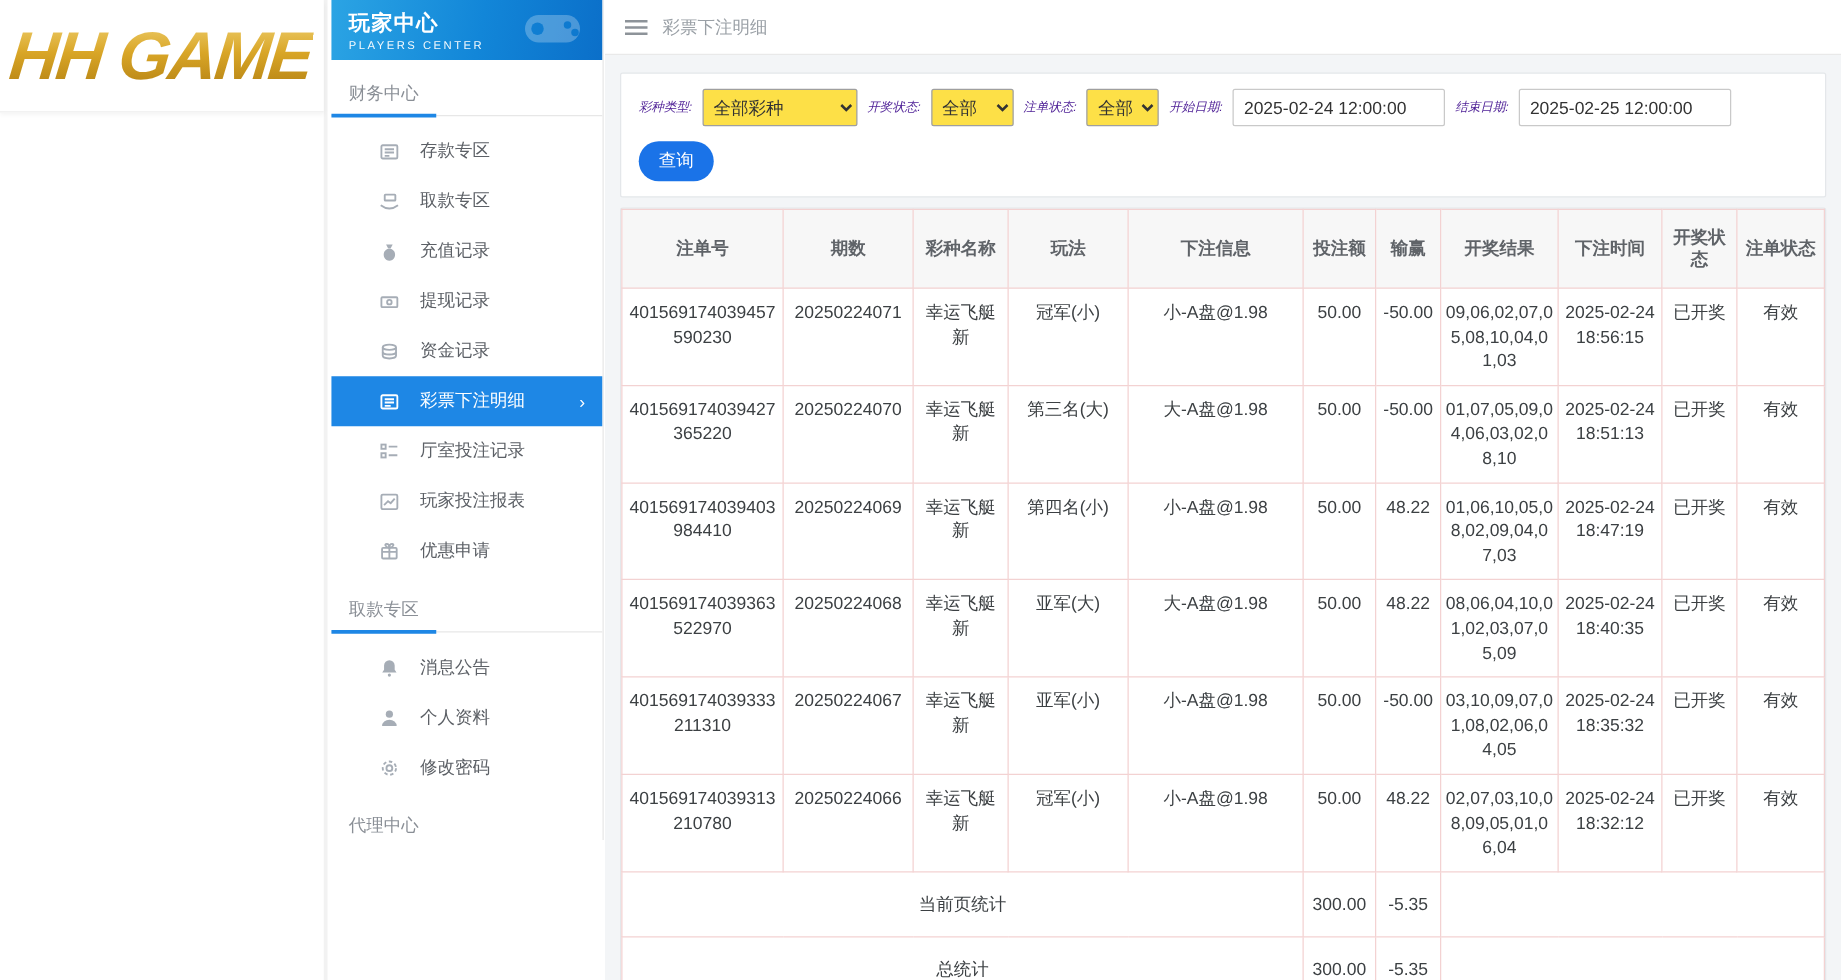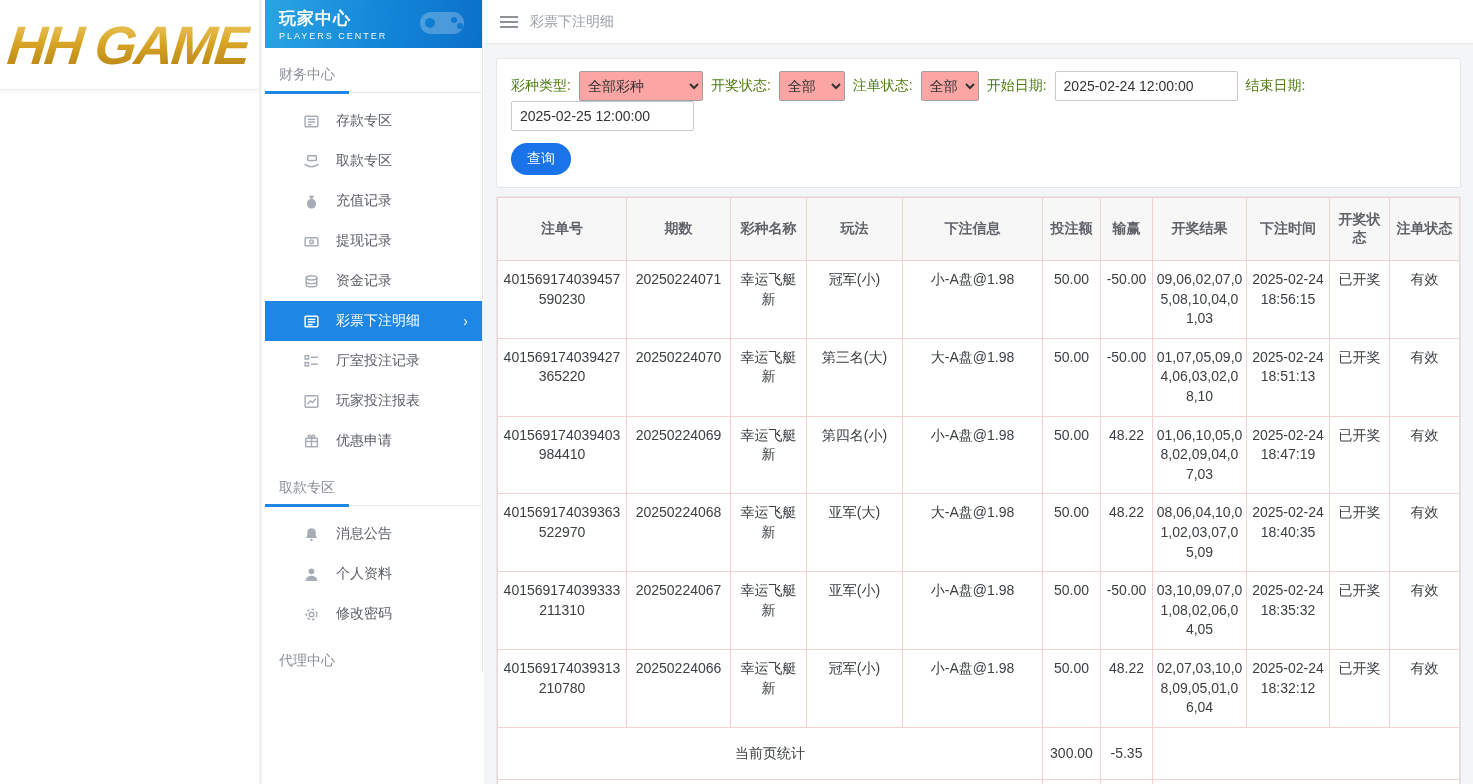--- a/index.html
+++ b/index.html
@@ -28,27 +28,27 @@
   
   .main { position:absolute; left:484px; top:0; width:989px; height:784px; background:#f3f5f7; }
   .topbar { height:44px; background:#fff; border-bottom:1px solid #e9e9e9; display:flex; align-items:center; padding-left:16px; }
   .burger { width:18px; margin-right:12px; cursor:pointer; }
   .burger div { height:2px; background:#8d9399; margin:3px 0; }
   .topbar-title { font-size:14px; color:#9aa0a6; }
 
   .card { background:#fff; border:1px solid #e4e7ea; border-radius:2px; margin:0 12px; }
   .filter-card { margin-top:14px; padding:12px 14px 12px 14px; }
   .filter-row { display:flex; align-items:center; flex-wrap:wrap; }
-  .f-label { font-size:14px; color:#4d7c0f; margin-right:4px; }
+  .f-label { font-size:10px; color:#4c1d95; margin-right:4px;font-style:italic; }
   .filter-row > * { margin-right:8px; }
-  select { height:30px; font-size:14px; color:#333; border:1px solid #9f9f9f; border-radius:2px; background:#fca5a5; padding:0 4px; font-family:inherit; }
+  select { height:30px; font-size:14px; color:#333; border:1px solid #9f9f9f; border-radius:2px; background:#fde047; padding:0 4px; font-family:inherit; }
   .sel-lottery { width:124px; }
   .sel-draw { width:66px; }
   .sel-bet { width:58px; }
-  input.date { height:30px; width:183px; font-size:14px; color:#333; border:1px solid #c9c9c9; border-radius:2px; padding:0 8px; font-family:inherit; }
+  input.date { height:30px; width:170px; font-size:14px; color:#333; border:1px solid #c9c9c9; border-radius:2px; padding:0 8px; font-family:inherit; }
   .btn-query { margin-top:12px; background:#1a73e8; color:#fff; border:none; border-radius:16px; font-size:14px; padding:7px 16px; cursor:pointer; font-family:inherit; }
 
   
   .table-card { margin-top:8px; border:1px solid #e4e7ea; }
   table.bet { width:100%; border-collapse:collapse; table-layout:fixed; }
   table.bet th { background:#f7f7f7; color:#5f6368; font-size:14px; font-weight:bold; padding:13px 2px; border:1px solid #f3d2d2; }
   table.bet td { font-size:14px; color:#3c4043; text-align:center; vertical-align:top; padding:9px 3px; border:1px solid #f3d2d2; word-break:break-all; line-height:1.4; }
   table.bet tr.data-row td { height:76px; }
   table.bet tr.sum-row td { vertical-align:middle; padding:16px 3px; height:38px; }
 

